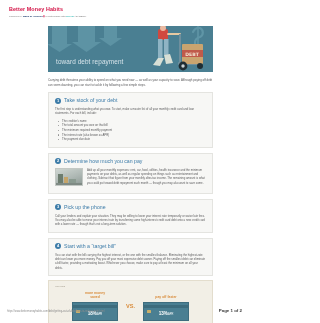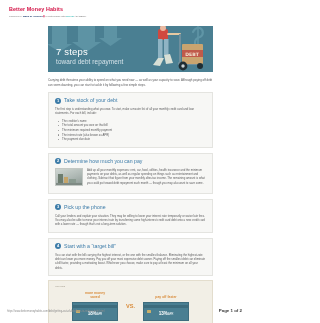--- a/index.html
+++ b/index.html
@@ -158,21 +158,20 @@
           <rect x="47" y="36" width="22" height="3" rx="1" fill="#6f8f9d"></rect>
           <rect x="51" y="18" width="21" height="20" rx="1" fill="#caa46f"></rect>
           <rect x="51" y="24" width="21" height="7" fill="#c05a4a"></rect>
           <text x="61" y="29.6" font-family="DejaVu Sans, sans-serif" font-size="4.6" font-weight="bold" fill="#f3e3cf" text-anchor="middle">DEBT</text>
           <circle cx="52" cy="40" r="4.4" fill="#1f2d33"></circle>
           <circle cx="52" cy="40" r="1.7" fill="#c9d3d6"></circle>
           <circle cx="69" cy="40" r="3" fill="#1f2d33"></circle>
         </svg>
       </div>
       <div class="hero-text">
-        <div class="hero-h1">7 steps</div>
         <div class="hero-h2">toward debt repayment</div>
       </div>
     </div>
 
     <p class="intro">Carrying debt threatens your ability to spend on what you need now — as well as your capacity to save. Although paying off debt can seem daunting, you can start to tackle it by following a few simple steps.</p>
 
     <div class="step">
       <div class="step-head">
         <span class="num">1</span>
         <span class="step-title">Take stock of your debt</span>

